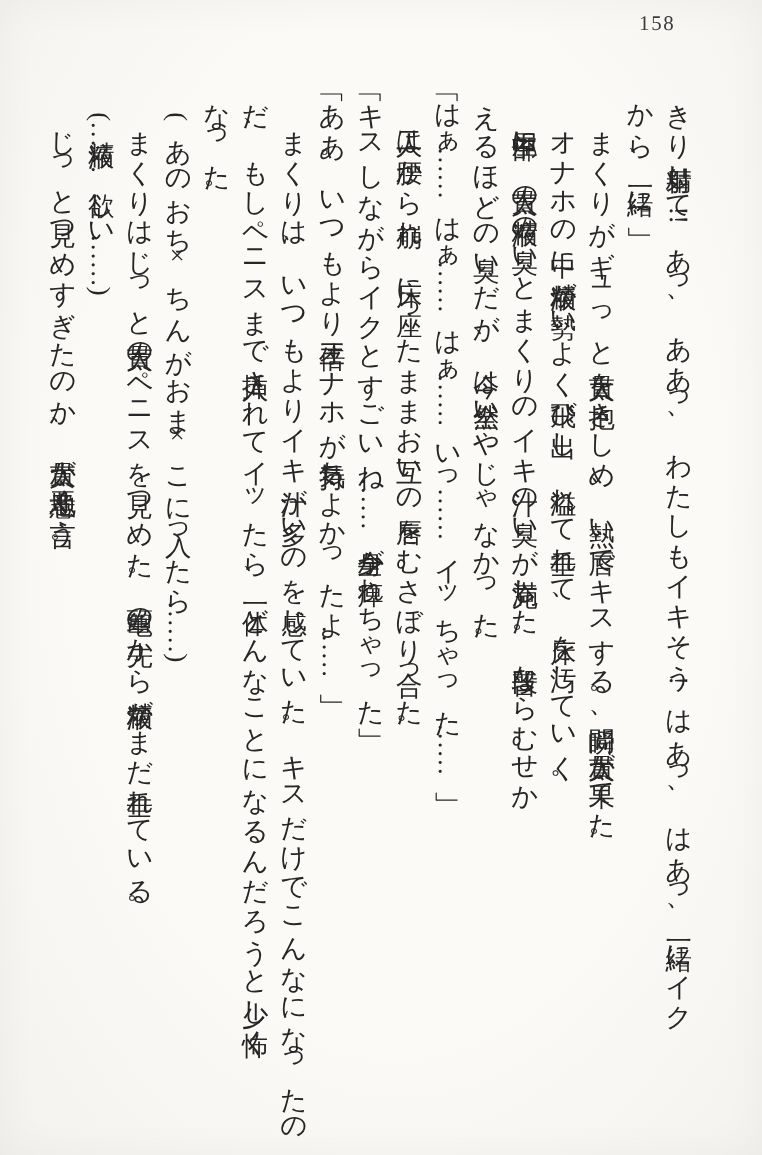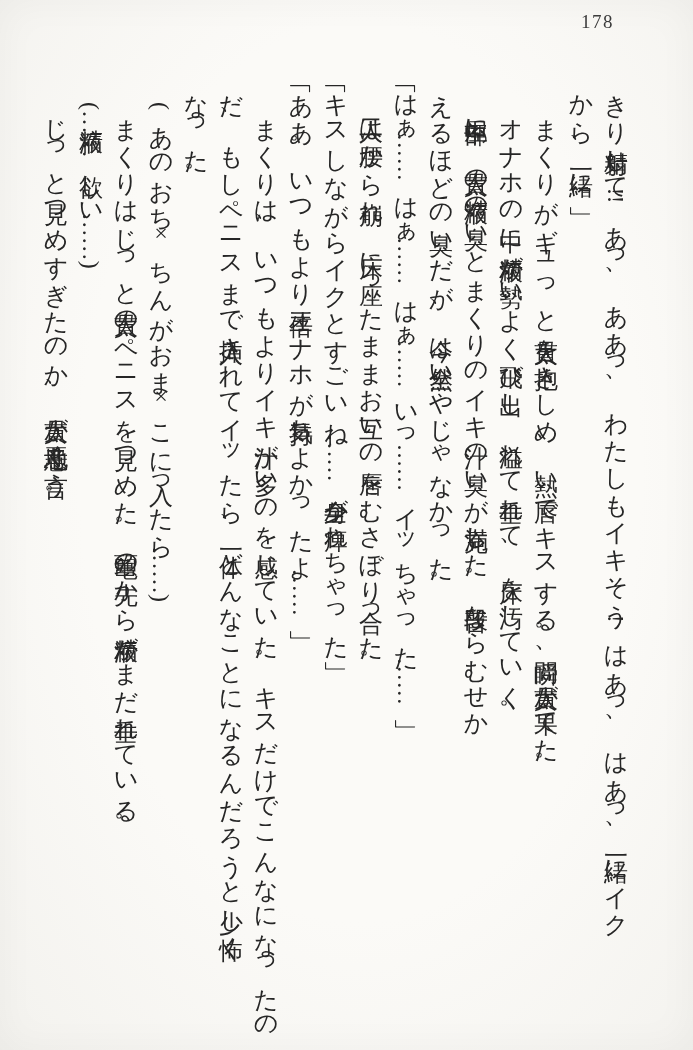--- a/index.html
+++ b/index.html
@@ -45,21 +45,21 @@
     white-space: pre;
   }
   .text-block p.line.indent {
     text-indent: 1em;
   }
 </style>
 </head>
 <body>
 
 <div class="page">
-  <div class="page-number">178</div>
+  <div class="page-number">158</div>
   <div class="text-block">
       <p class="line">きり射精して!! あっ、ああっ、わたしもイキそう! はあっ、はあっ、一緒にイク</p>
       <p class="line">から、一緒に!」</p>
       <p class="line indent">まくりがギュっと貫太を抱きしめ、熱い唇でキスする。瞬間、貫太が果てた。</p>
       <p class="line indent">オナホの中に精液が勢いよく飛び出し、溢れて垂れて、床を汚していく。</p>
       <p class="line indent">部屋中に、貫太の精液の臭いとまくりのイキ汁の臭いが充満した。普段ならむせか</p>
       <p class="line">えるほどの臭いだが、今は全然いやじゃなかった。</p>
       <p class="line">「はぁ……はぁ……はぁ……いっ……イッちゃった……」</p>
       <p class="line indent">二人は腰から崩れ、床に座ったままお互いの唇をむさぼり合った。</p>
       <p class="line">「キスしながらイクとすごいね……全身が痺れちゃった」</p>

